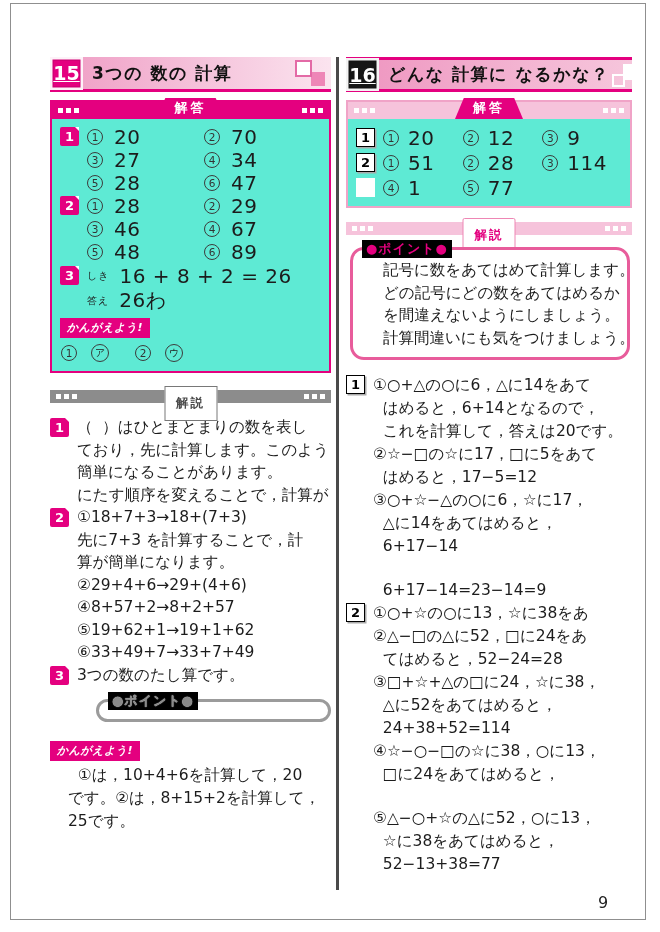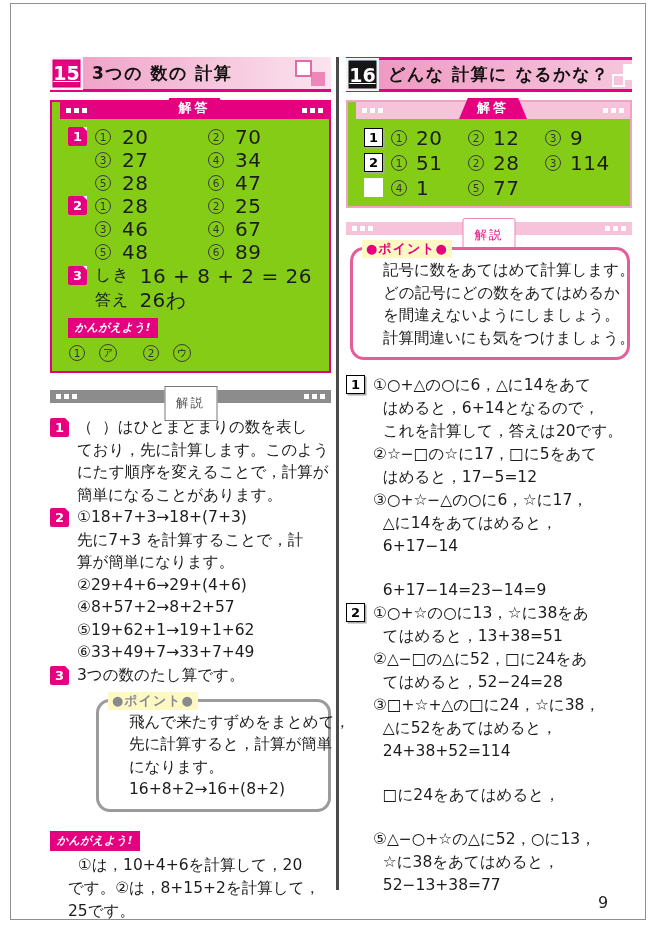--- a/index.html
+++ b/index.html
@@ -23,21 +23,21 @@
   .badge-pink  { background:#e4007f;text-decoration:underline; }
   .badge-black { background:#161616;text-decoration:underline; }
   .title-text { flex:1; font-size:17px; font-weight:bold; letter-spacing:1.5px; color:#111; white-space:pre; }
   .pages-icon { position:relative; width:30px; height:26px; flex:none; }
   .pages-icon .pi-back  { position:absolute; right:0; bottom:0; width:14px; height:14px; background:#ee86b7; }
   .pages-icon .pi-front { position:absolute; left:0;  top:0;  width:17px; height:17px; background:#fff; border:2px solid #e36aa6; }
   .pages-icon-right .pi-front { background:#fff; border:none; width:16px; height:16px; left:auto; right:1px; top:2px; }
   .pages-icon-right .pi-back  { background:transparent; border:2px solid #fff; width:13px; height:13px; left:2px; bottom:1px; }
 
   
-  .answer-box { margin-top:8px; background:#84cc16;padding-left:8px; }
+  .answer-box { margin-top:8px; background:#5eead4; }
   .ab-left  { border:2.5px solid #e4007f; }
   .ab-right { border:2px solid #f0a3c7; }
   .box-header { position:relative; height:17px; display:flex; align-items:center; justify-content:space-between; padding:0 6px; }
   .bh-magenta { background:#e4007f; }
   .bh-pink    { background:#f6c3db; }
   .decor-squares { width:5px; height:5px; background:#fff; box-shadow:8px 0 #fff, 16px 0 #fff; }
   .decor-squares.dr { margin-right:16px; }
   .header-tab { position:absolute; left:50%; transform:translateX(-50%); top:-4.5px; height:21.5px;
     display:flex; align-items:center; padding:0 18px; font-size:13px; font-weight:bold; letter-spacing:3px;
     color:#fff; background:#e4007f; clip-path:polygon(9px 0, calc(100% - 9px) 0, 100% 100%, 0 100%); }
@@ -61,51 +61,51 @@
   .circ:empty { border:none; }
   .circ-k { width:18px; height:18px; flex:none; border:1.3px solid #3c3c3c; border-radius:50%;
     display:flex; align-items:center; justify-content:center; font-size:10px; color:#222; }
   .val { font-size:20px; letter-spacing:.5px; white-space:pre; }
   .cell { display:flex; align-items:center; }
   .cell .circ { margin-right:11px; }
   .cell-l { width:118px; }
   .cell-r { width:84px; }
   .cell-r .circ { margin-right:9px; }
 
-  .shiki-label { font-size:16px; margin-right:10px; letter-spacing:1px; }
+  .shiki-label { font-size:10px; margin-right:10px; letter-spacing:1px; }
   .think-label { display:inline-block; background:#e4007f; color:#fff; font-size:11px; font-weight:bold;
     font-style:italic; padding:2px 7px 3px; margin:5px 0 3px; letter-spacing:.5px; }
   .think-row { display:flex; align-items:center; gap:12px; height:24px; padding-left:1px; }
   .pairk { display:flex; align-items:center; gap:14px; margin-right:14px; }
 
   
   .expl-header { position:relative; height:13px; display:flex; align-items:center; justify-content:space-between; padding:0 6px; }
   .eh-left  { margin:17px 0 14px; }
   .eh-right { margin:14px 0 12px; }
   .gray-h { background:#8c8c8c; }
   .pink-h { background:#f6c3db; }
   .expl-tab { position:absolute; left:50%; transform:translateX(-50%); top:-4px; height:35px;
-    display:flex; align-items:center; padding:0 11px; background:#fff; font-size:12.5px; font-weight:normal; letter-spacing:2px; }
+    display:flex; align-items:center; padding:0 11px; background:#fff; font-size:12.5px; font-weight:bold; letter-spacing:2px; }
   .gray-h .expl-tab { border:1.8px solid #787878; color:#4c4c4c; }
   .pink-h .expl-tab { border:1.8px solid #ee86b4; color:#e4007f; border-radius:2px; }
 
   
   .exp-row { display:flex; align-items:flex-start; }
   .col-left  .exp-row { margin-bottom:1.5px; }
   .col-right .exp-row { margin-bottom:1px; }
   .exp-row .bcol { padding-top:1px; }
   .ltext { white-space:pre; font-size:15.5px; }
   .col-left  .ltext { line-height:21px; }
   .col-right .ltext { line-height:22px; }
 
   
   .point-box { position:relative; border-radius:14px; padding:9px 10px 8px 12px; background:#fff; }
   .gray-p { border:3px solid #9b9b9b; margin:13px 0 0 46px; }
   .pink-p { border:3px solid #e85c9b; margin:12px 2px 14px 4px; }
-  .point-title { position:absolute; top:-10px; left:9px; background:#fef9c3; padding:0 4px;
+  .point-title { position:absolute; top:-10px; left:9px; background:#000000; padding:0 4px;
     font-size:13px; font-weight:bold; letter-spacing:1px; }
   .gray-p .point-title { color:#8a8a8a; text-shadow:0 0 1px #fff; }
   .pink-p .point-title { color:#e4007f; }
   .pline { white-space:pre; font-size:15.5px; line-height:22.5px;padding-left:18px; }
 
   .bottom-think { margin-top:14px; }
   .bottom-think .pline { line-height:23px; }
 </style>
 </head>
 <body>
@@ -175,21 +175,21 @@
             <div class="ans-row">
             <span class="bcol">
                 <span class="pbadge">2</span>
               </span>
             <span class="cell cell-l">
                 <span class="circ">1</span>
                 <span class="val">28</span>
               </span>
             <span class="cell cell-l">
                 <span class="circ">2</span>
-                <span class="val">25</span>
+                <span class="val">29</span>
               </span>
           </div>
             <div class="ans-row">
             <span class="bcol">
                 <span class="pbadge"></span>
               </span>
             <span class="cell cell-l">
                 <span class="circ">3</span>
                 <span class="val">46</span>
               </span>
@@ -254,27 +254,27 @@
         <div class="exp-row">
         <span class="bcol">
             <span class="pbadge"></span>
           </span>
         <span class="ltext">ており，先に計算します。このよう</span>
       </div>
         <div class="exp-row">
         <span class="bcol">
             <span class="pbadge"></span>
           </span>
+        <span class="ltext">簡単になることがあります。</span>
+      </div>
+        <div class="exp-row">
+        <span class="bcol">
+            <span class="pbadge"></span>
+          </span>
         <span class="ltext">にたす順序を変えることで，計算が</span>
-      </div>
-        <div class="exp-row">
-        <span class="bcol">
-            <span class="pbadge"></span>
-          </span>
-        <span class="ltext">簡単になることがあります。</span>
       </div>
         <div class="exp-row">
         <span class="bcol">
             <span class="pbadge">2</span>
           </span>
         <span class="ltext">①18+7+3→18+(7+3)</span>
       </div>
         <div class="exp-row">
         <span class="bcol">
             <span class="pbadge"></span>
@@ -314,26 +314,20 @@
         <div class="exp-row">
         <span class="bcol">
             <span class="pbadge">3</span>
           </span>
         <span class="ltext">3つの数のたし算です。</span>
       </div>
       </div>
 
     <div class="point-box gray-p">
       <div class="point-title">●ポイント●</div>
-      <div>
-          <div class="pline">飛んで来たすずめをまとめて，</div>
-          <div class="pline">先に計算すると，計算が簡単</div>
-          <div class="pline">になります。</div>
-          <div class="pline">16+8+2→16+(8+2)</div>
-        </div>
     </div>
 
     <div class="bottom-think">
       <div class="think-label">かんがえよう!</div>
       <div>
           <div class="pline">  ①は，10+4+6を計算して，20</div>
           <div class="pline">です。②は，8+15+2を計算して，</div>
           <div class="pline">25です。</div>
         </div>
     </div>
@@ -492,26 +486,20 @@
         <div class="exp-row">
         <span class="bcol">
             <span class="obadge">2</span>
           </span>
         <span class="ltext">①○+☆の○に13，☆に38をあ</span>
       </div>
         <div class="exp-row">
         <span class="bcol">
             <span class="obadge"></span>
           </span>
-        <span class="ltext">  てはめると，13+38=51</span>
-      </div>
-        <div class="exp-row">
-        <span class="bcol">
-            <span class="obadge"></span>
-          </span>
         <span class="ltext">②△−□の△に52，□に24をあ</span>
       </div>
         <div class="exp-row">
         <span class="bcol">
             <span class="obadge"></span>
           </span>
         <span class="ltext">  てはめると，52−24=28</span>
       </div>
         <div class="exp-row">
         <span class="bcol">
@@ -528,20 +516,21 @@
         <div class="exp-row">
         <span class="bcol">
             <span class="obadge"></span>
           </span>
         <span class="ltext">  24+38+52=114</span>
       </div>
         <div class="exp-row">
         <span class="bcol">
             <span class="obadge"></span>
           </span>
+        <span class="ltext">④☆−○−□の☆に38，○に13，</span>
       </div>
         <div class="exp-row">
         <span class="bcol">
             <span class="obadge"></span>
           </span>
         <span class="ltext">  □に24をあてはめると，</span>
       </div>
         <div class="exp-row">
         <span class="bcol">
             <span class="obadge"></span>

